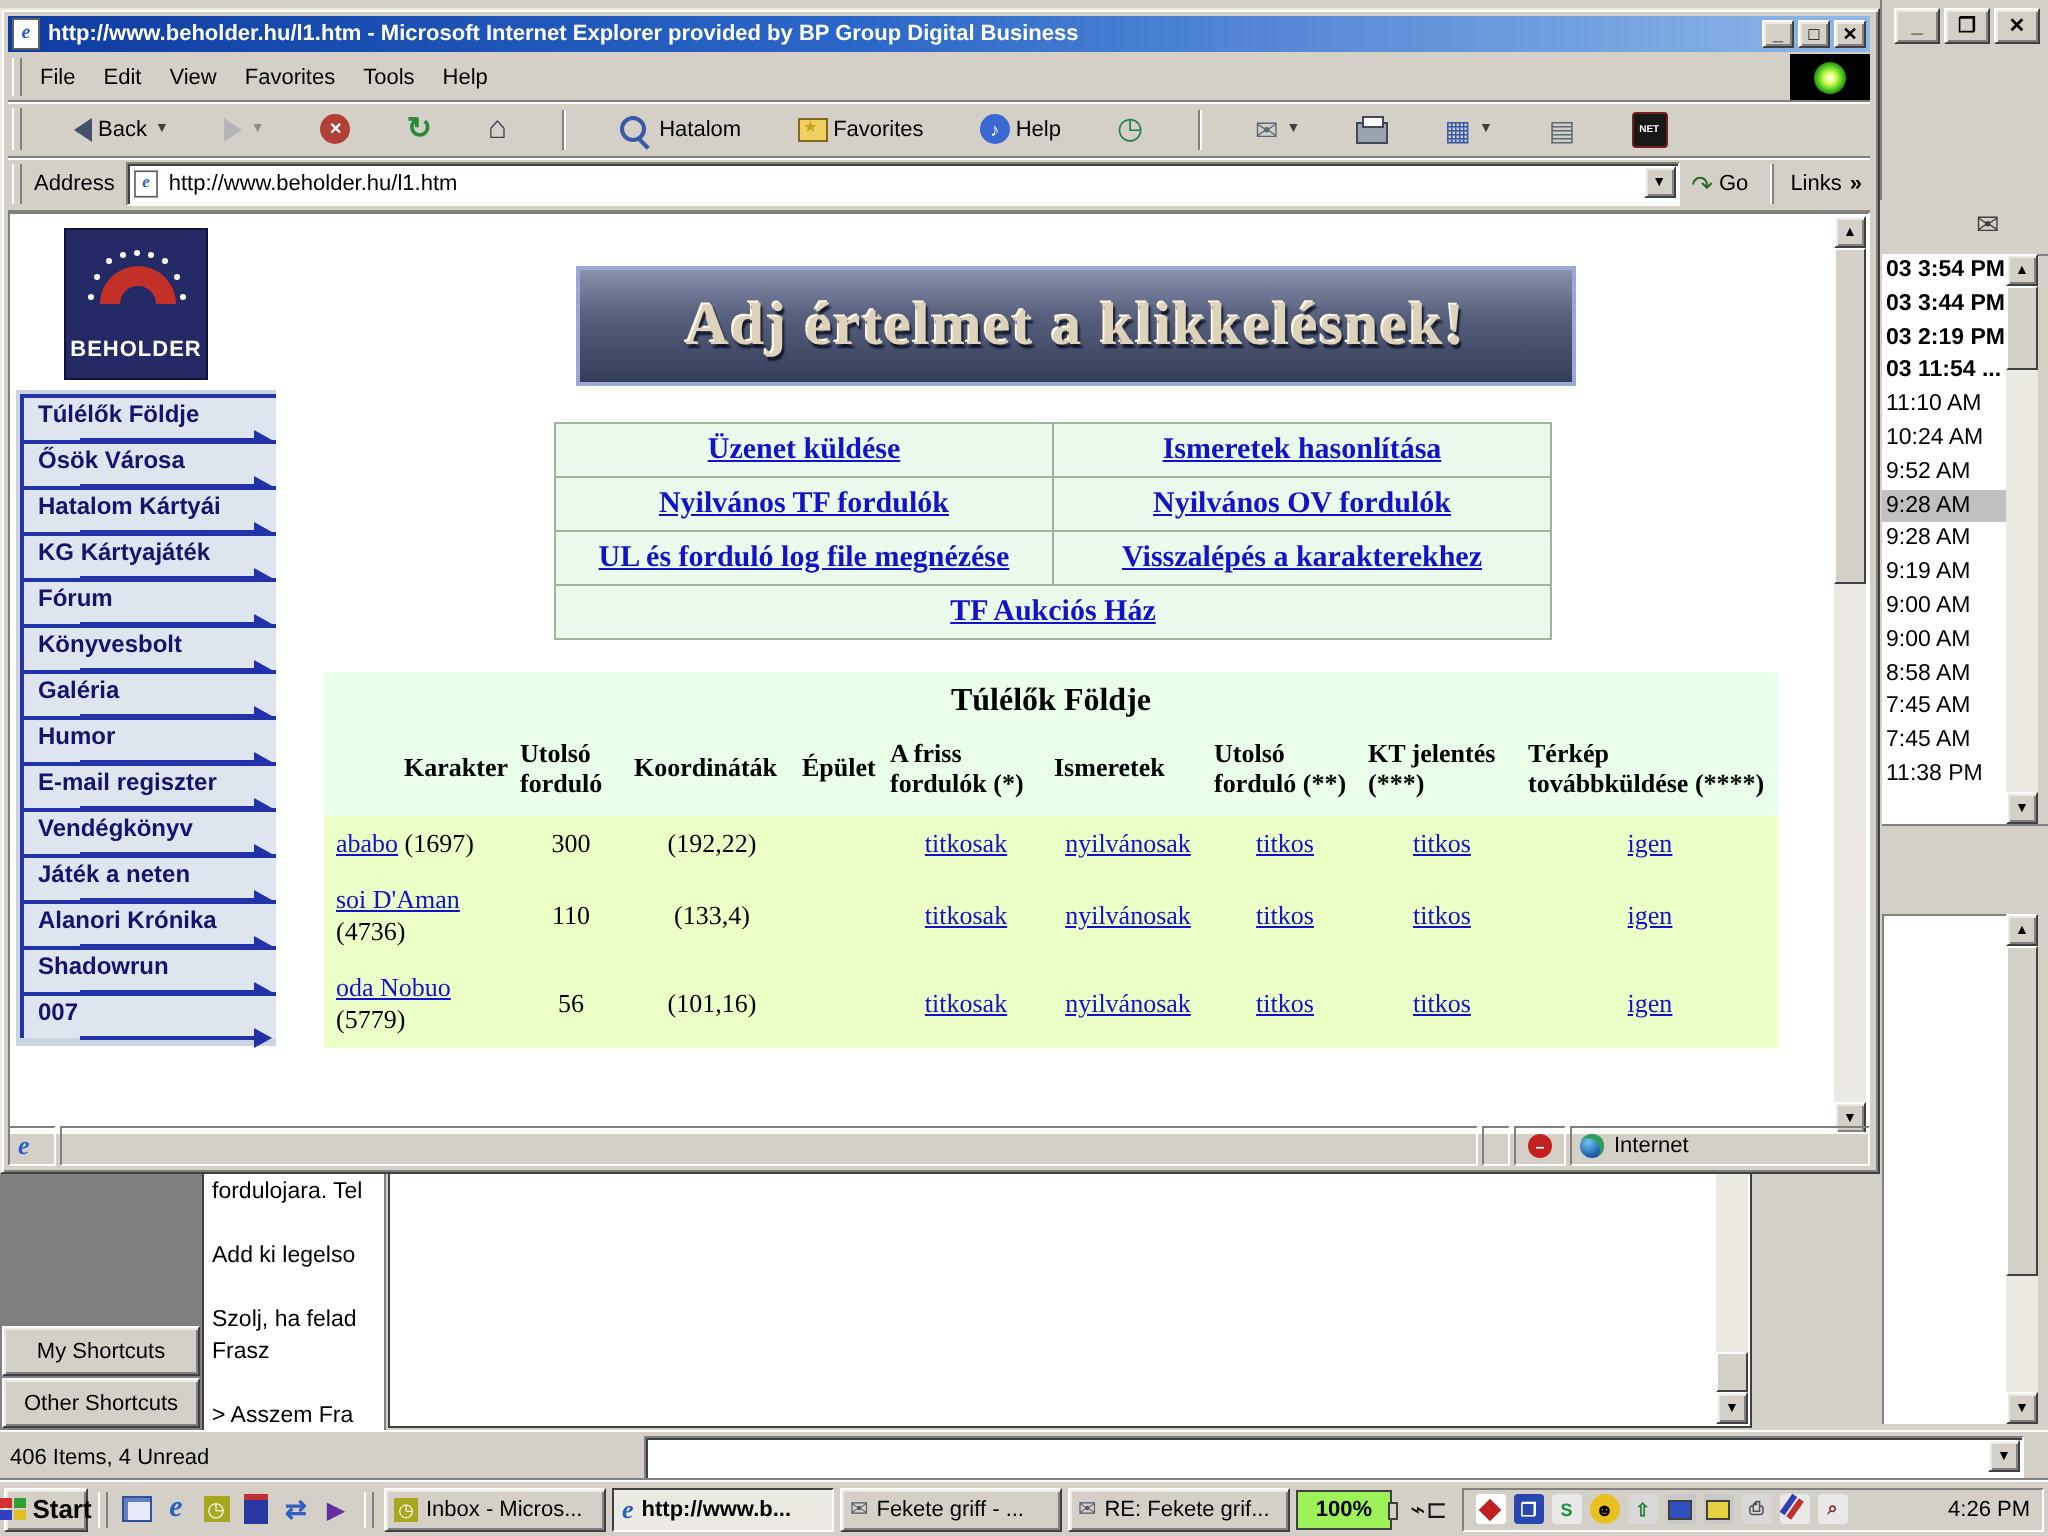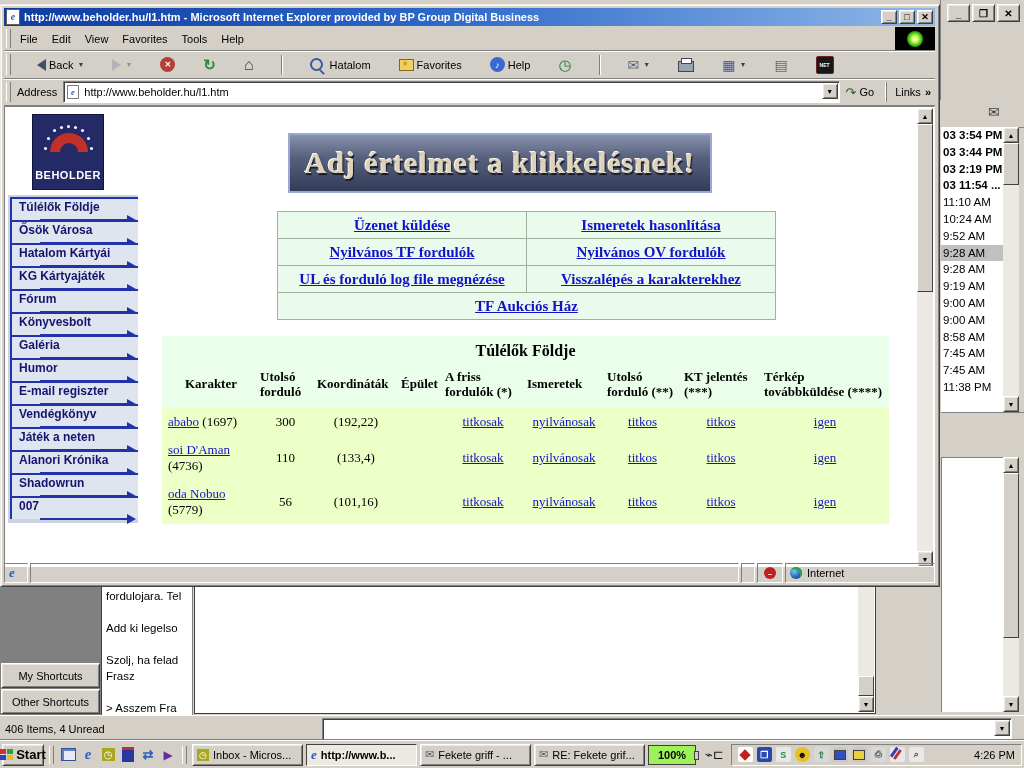--- a/index.html
+++ b/index.html
@@ -92,29 +92,29 @@
   #logo .arch{position:absolute;left:17px;top:18px;width:38px;height:19px;border-radius:19px 19px 0 0;background:#c23028;}
   #logo .arch::after{content:"";position:absolute;left:10px;top:10px;width:18px;height:9px;border-radius:9px 9px 0 0;background:#232a66;}
   #logo .dots{position:absolute;left:34px;top:10px;width:3px;height:3px;border-radius:50%;background:#fff;
       box-shadow:-14px 4px 0 #fff,-20px 12px 0 #fff,-23px 22px 0 #fff,14px 4px 0 #fff,20px 12px 0 #fff,23px 22px 0 #fff,-7px 1px 0 #fff,7px 1px 0 #fff;}
   #logo .logo-word{position:absolute;bottom:8px;width:100%;text-align:center;color:#fff;font-size:11px;font-weight:bold;letter-spacing:.5px;}
   #side-nav{left:3px;top:88px;width:130px;background:#ccd4e2;padding:2px 0 4px 0;}
   .nav-item{position:relative;height:21px;border-top:2px solid #2233aa;border-left:2px solid #2233aa;margin-left:2px;background:#dfe5ef;}
   .nav-item .nav-label{font-size:12px;font-weight:bold;color:#14146e;padding-left:7px;line-height:17px;display:block;white-space:nowrap;}
   .nav-item .arrow-line{position:absolute;left:28px;bottom:-1px;right:10px;height:2px;background:#2233aa;}
   .nav-item .arrow-head{position:absolute;right:2px;bottom:-5px;width:0;height:0;border-left:9px solid #2233aa;border-top:5px solid transparent;border-bottom:5px solid transparent;}
-  #banner{left:283px;top:26px;width:424px;height:60px;background:linear-gradient(#8892ac 0%,#57617e 40%,#333c58 100%);border:2px solid #9aa8d4;box-sizing:border-box;display:flex;align-items:center;justify-content:center;}
+  #banner{left:283px;top:26px;width:500px;height:60px;background:linear-gradient(#8892ac 0%,#57617e 40%,#333c58 100%);border:2px solid #9aa8d4;box-sizing:border-box;display:flex;align-items:center;justify-content:center;}
   #banner span{font-family:"Liberation Serif",serif;font-weight:bold;font-size:30px;color:#ddd3ba;letter-spacing:1px;text-shadow:1px 2px 1px #15182a,-1px -1px 0 #fff8e8;}
   #qlinks{left:272px;top:104px;width:499px;border-collapse:collapse;background:#eafaec;font-family:"Liberation Serif",serif;}
   #qlinks td{border:1px solid #9cb49c;text-align:center;padding:4px 2px;width:50%;}
   #qlinks a{color:#1212c8;font-weight:bold;font-size:15px;}
   #main-tbl{left:157px;top:229px;width:727px;border-collapse:collapse;font-family:"Liberation Serif",serif;font-size:13px;}
   #main-tbl .ttl td{background:#eaffea;text-align:center;font-weight:bold;font-size:16px;padding:6px 0 8px 0;}
   #main-tbl .hdr td{background:#eaffea;font-weight:bold;text-align:left;padding:2px 3px 8px 3px;line-height:1.15;}
-  #main-tbl .hdr td:first-child{text-align:center;padding-left:6px;}
+  #main-tbl .hdr td:first-child{text-align:right;padding-left:6px;}
   #main-tbl .row td{background:#ecffc6;padding:6px 3px;text-align:center;}
   #main-tbl .row td:first-child{text-align:left;padding-left:6px;}
   #main-tbl a{color:#1212c8;}
   a{text-decoration:underline;}
   
   #taskbar{left:0;top:740px;width:1024px;height:28px;background:#d4d0c8;border-top:1px solid #fff;box-shadow:0 -1px 0 #808080;display:flex;align-items:center;padding:0 2px;box-sizing:border-box;gap:3px;}
   #start-btn{width:42px;height:22px;font-weight:bold;font-size:13px;gap:3px;}
   .flag{width:14px;height:12px;display:grid;grid-template-columns:6px 6px;grid-template-rows:5px 5px;gap:1px;}
   .flag i{display:block;}
   .ql-icon{width:18px;height:17px;display:flex;align-items:center;justify-content:center;font-size:12px;}

